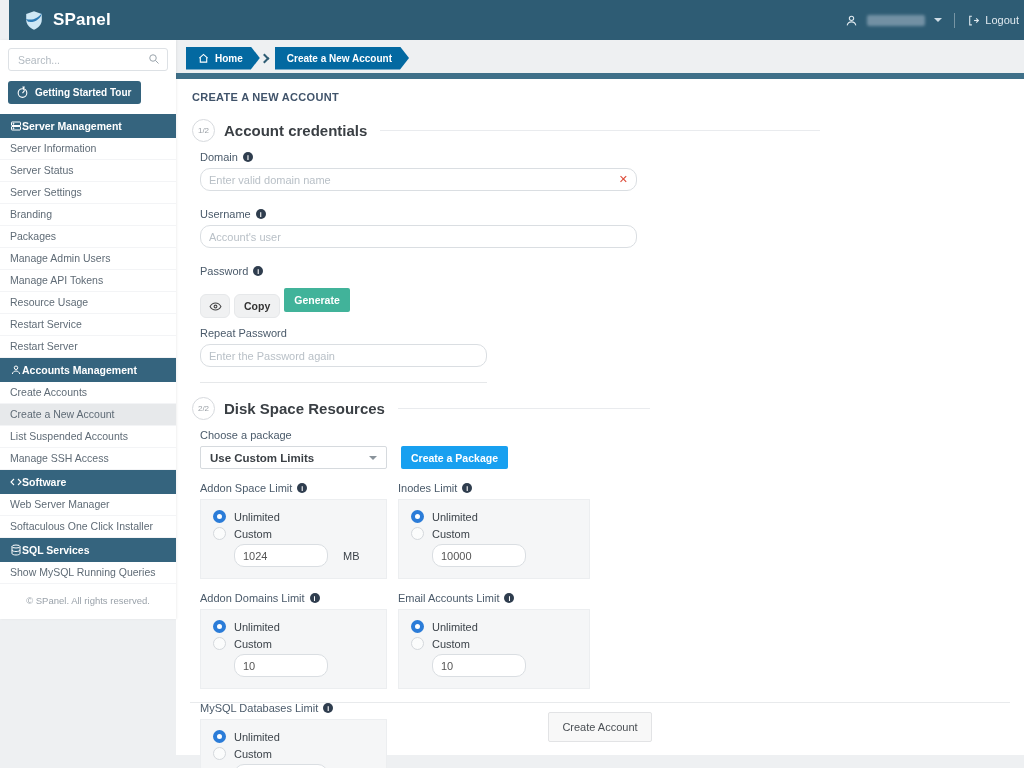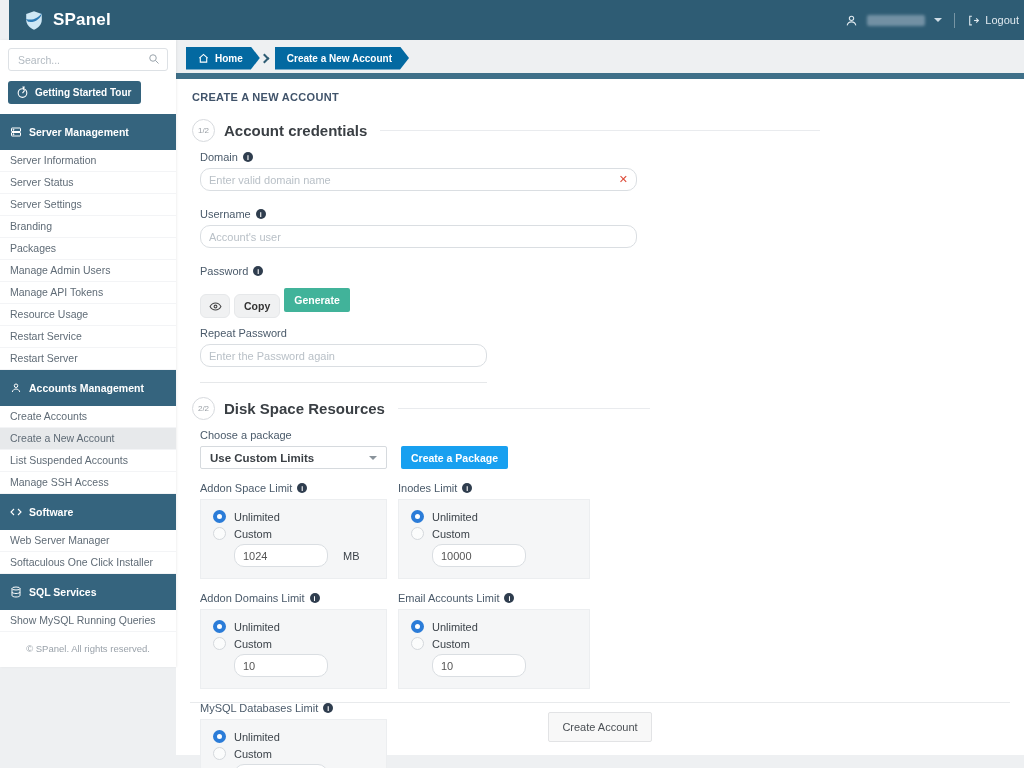--- a/index.html
+++ b/index.html
@@ -22,21 +22,21 @@
   .search-wrap { position:relative; margin:8px; }
   .search-wrap input { width:100%; height:23px; border:1px solid #dde1e5; border-radius:3px;
                        font-size:10.5px; padding:0 24px 0 9px; color:#555; outline:none;
                        font-family:"Liberation Sans",sans-serif; }
   .search-wrap input::placeholder { color:#b2bac1; }
   .search-icon { position:absolute; right:8px; top:5px; color:#9aa4ac; }
   .tour-btn { margin:2px 8px 10px; display:inline-flex; align-items:center; gap:6px;
               background:#33627c; color:#fff; font-size:10px; font-weight:bold;
               padding:5px 10px 5px 8px; border-radius:3px; border:none; cursor:pointer; }
   .side-header { background:#35647e; color:#fff; font-size:10.5px; font-weight:bold;
-                 padding:12px 10px; display:flex; align-items:center; gap:7px; cursor:pointer; }
+                 padding:6px 10px; display:flex; align-items:center; cursor:pointer; }
   .side-item { font-size:10.5px; color:#5f6b76; padding:5px 10px; border-bottom:1px solid #f3f4f6;
                cursor:pointer; line-height:11px; }
   .side-item.active { background:#e7e9eb; }
   .side-footer { font-size:9.5px; color:#9aa2aa; text-align:center; padding:11px 6px 13px; }
 
   
   .main { position:absolute; top:40px; left:176px; width:848px; }
   .breadcrumb-row { display:flex; align-items:center; padding:6px 0 0 10px; height:30px; }
   .crumb { background:#0369a1; color:#fff; font-size:10px; font-weight:bold; height:23px;
            display:flex; align-items:center; gap:6px; padding:0 17px 0 12px; cursor:pointer;

